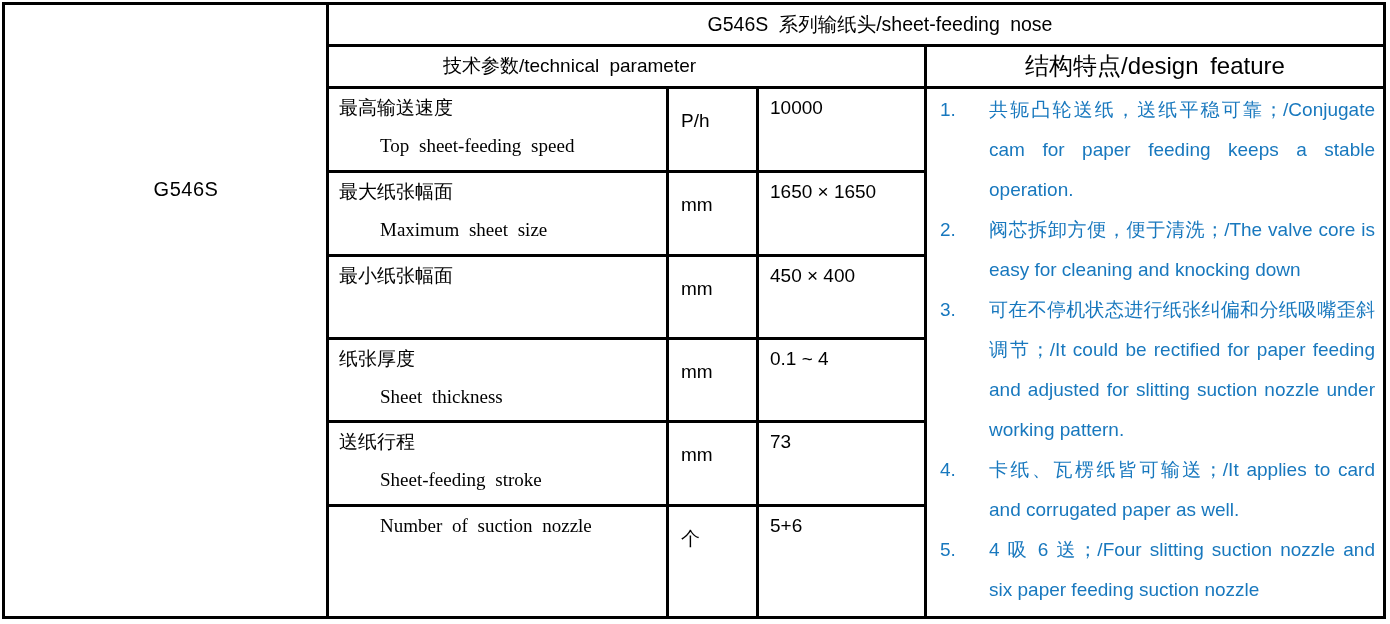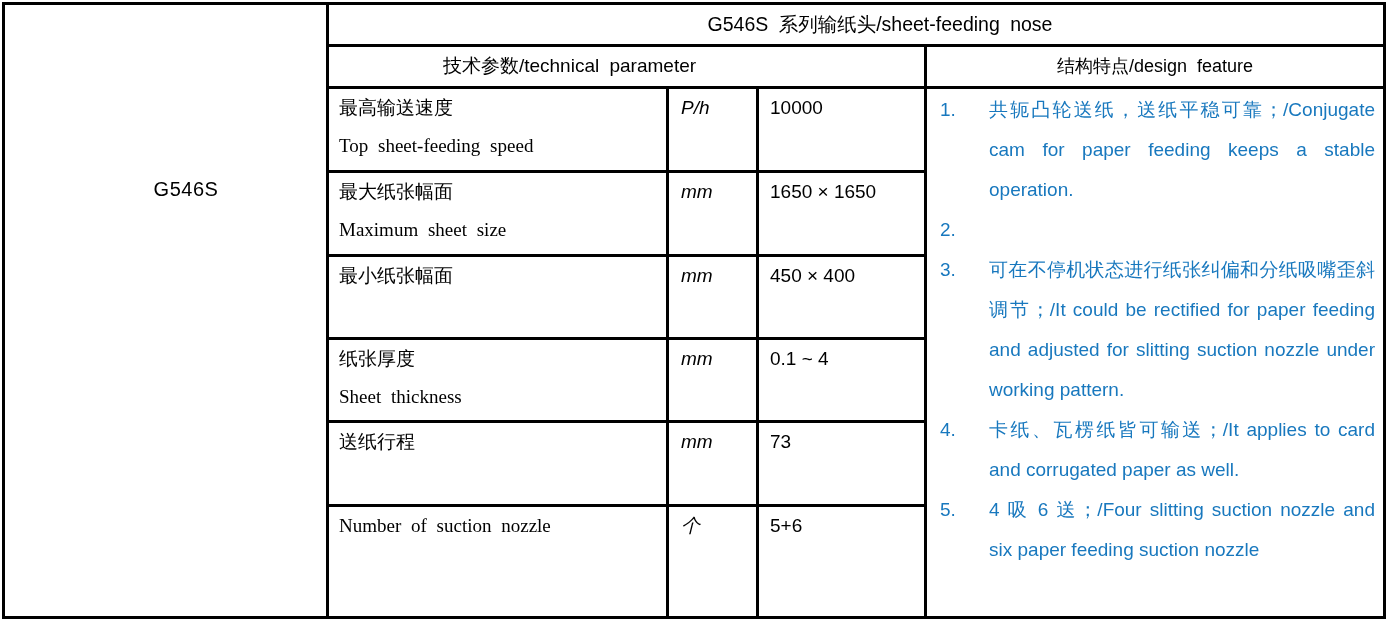--- a/index.html
+++ b/index.html
@@ -32,28 +32,28 @@
   .title-cell{
     position:absolute;left:329px;top:11px;width:1054px;text-align:center;
     font-size:19.5px;line-height:26px;word-spacing:5px;padding-left:24px;
   }
   .tech-head{
     position:absolute;left:329px;top:53px;width:481px;text-align:center;
     font-size:19px;line-height:26px;word-spacing:5px;
   }
   .feat-head{
     position:absolute;left:927px;top:53px;width:456px;text-align:center;
-    font-size:18px;line-height:26px;word-spacing:5px;
+    font-size:24px;line-height:26px;word-spacing:5px;
   }
   
   .prow{position:absolute;left:0;top:0;width:1390px;height:0;font-size:19px;}
   .p-name{position:absolute;left:339px;top:3px;width:322px;}
   .p-name .cn,.p-name .en{line-height:38px;white-space:nowrap;font-family:Liberation Serif, serif;}
-  .p-name .en{word-spacing:5px;}
-  .p-unit{position:absolute;left:681px;top:3px;line-height:38px;white-space:nowrap;font-style:italic;}
+  .p-name .en{word-spacing:5px;margin-left:41px;}
+  .p-unit{position:absolute;left:681px;top:16px;line-height:38px;white-space:nowrap;}
   .p-value{position:absolute;left:770px;top:3px;line-height:38px;white-space:nowrap;}
   
   .features{position:absolute;left:927px;top:90px;width:456px;font-size:19px;}
   .feat{display:flex;line-height:40px;}
   .feat-num{flex:none;width:62px;padding-left:13px;box-sizing:border-box;}
   .feat-txt{width:386px;text-align:justify;}
 </style>
 </head>
 <body>
 
@@ -109,20 +109,21 @@
       <div class="cn">纸张厚度</div>
       <div class="en">Sheet thickness</div>
     </div>
     <div class="p-unit">mm</div>
     <div class="p-value">0.1 ~ 4</div>
   </div>
 
   <div class="prow" style="top: 420px;">
     <div class="p-name">
       <div class="cn">送纸行程</div>
+      <div class="en">Sheet-feeding stroke</div>
     </div>
     <div class="p-unit">mm</div>
     <div class="p-value">73</div>
   </div>
 
   <div class="prow" style="top: 504px;">
     <div class="p-name">
       <div class="en">Number of suction nozzle</div>
     </div>
     <div class="p-unit">个</div>
@@ -130,20 +131,21 @@
   </div>
 </div>
   <div class="features" id="feature-list" style="color: rgb(24, 120, 190);">
   <div class="feat">
     <div class="feat-num">1.</div>
     <div class="feat-txt">共轭凸轮送纸，送纸平稳可靠；/Conjugate cam for paper feeding keeps a stable operation.</div>
   </div>
 
   <div class="feat">
     <div class="feat-num">2.</div>
+    <div class="feat-txt">阀芯拆卸方便，便于清洗；/The valve core is easy for cleaning and knocking down</div>
   </div>
 
   <div class="feat">
     <div class="feat-num">3.</div>
     <div class="feat-txt">可在不停机状态进行纸张纠偏和分纸吸嘴歪斜调节；/It could be rectified for paper feeding and adjusted for slitting suction nozzle under working pattern.</div>
   </div>
 
   <div class="feat">
     <div class="feat-num">4.</div>
     <div class="feat-txt">卡纸、瓦楞纸皆可输送；/It applies to card and corrugated paper as well.</div>

